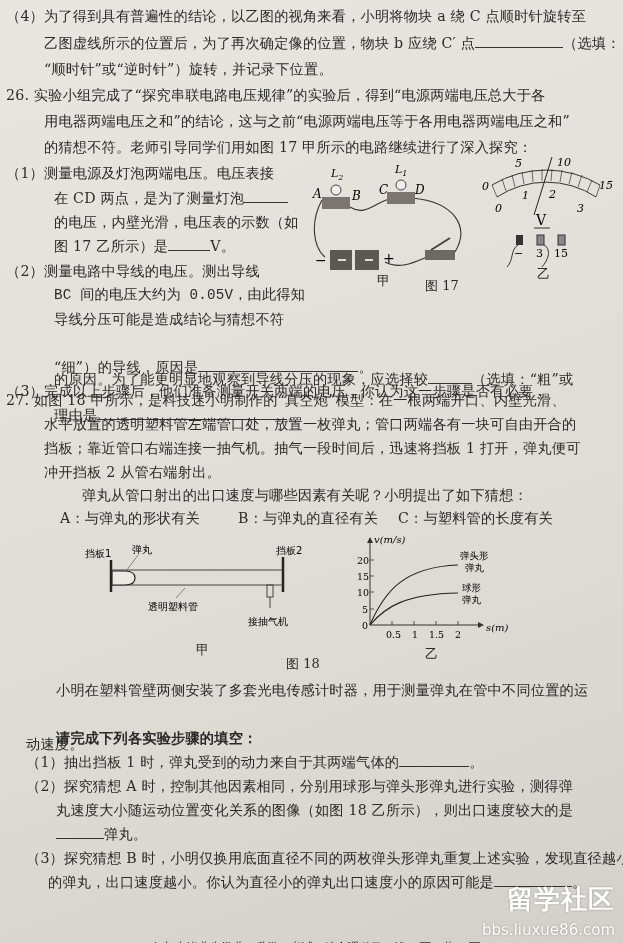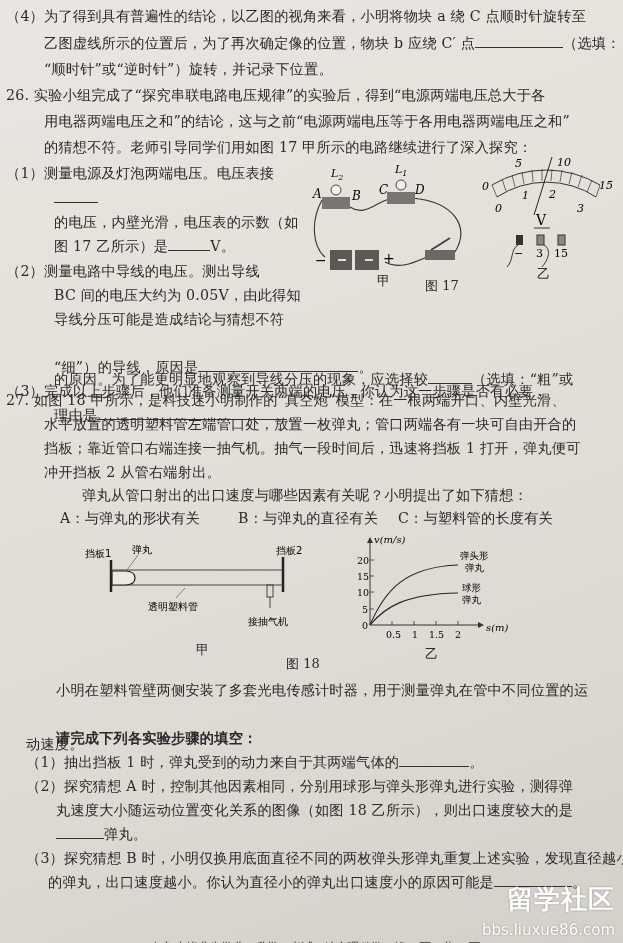--- a/index.html
+++ b/index.html
@@ -27,28 +27,28 @@
   <span>乙图虚线所示的位置后，为了再次确定像的位置，物块 b 应绕 C′ 点</span><span class="blank" style="width:88px;"></span><span>（选填：</span>
 </div>
 <div class="ln" style="left:44px; top:59px;">“顺时针”或“逆时针”）旋转，并记录下位置。</div>
 
 <div class="ln" style="left:6px; top:85px;">26.  实验小组完成了“探究串联电路电压规律”的实验后，得到“电源两端电压总大于各</div>
 <div class="ln" style="left:44px; top:111px;">用电器两端电压之和”的结论，这与之前“电源两端电压等于各用电器两端电压之和”</div>
 <div class="ln" style="left:44px; top:137px;">的猜想不符。老师引导同学们用如图 17 甲所示的电路继续进行了深入探究：</div>
 
 <div class="ln" style="left:6px; top:163px;">（1）测量电源及灯泡两端电压。电压表接</div>
 <div class="ln" style="left:54px; top:188px;">
-  <span class="blank" style="width:44px;"></span>
+  <span>在 CD 两点，是为了测量灯泡</span><span class="blank" style="width:44px;"></span>
 </div>
 <div class="ln" style="left:54px; top:212px;">的电压，内壁光滑，电压表的示数（如</div>
 <div class="ln" style="left:54px; top:236px;">
   <span>图 17 乙所示）是</span><span class="blank" style="width:42px;"></span><span>V。</span>
 </div>
 <div class="ln" style="left:6px; top:261px;">（2）测量电路中导线的电压。测出导线</div>
-<div class="ln" style="left:54px; top:285px;">BC 间的电压大约为 0.05V，由此得知</div>
+<div class="ln" style="left:54px; top:285px;font-family:Liberation Mono, monospace;">BC 间的电压大约为 0.05V，由此得知</div>
 <div class="ln" style="left:54px; top:309px;">导线分压可能是造成结论与猜想不符</div>
 <div class="ln" style="left:54px; top:333px;margin-top:36px;">
   <span>的原因。为了能更明显地观察到导线分压的现象，应选择较</span><span class="blank" style="width:44px;"></span><span>（选填：“粗”或</span>
 </div>
 <div class="ln" style="left:54px; top:357px;">
   <span>“细”）的导线，原因是</span><span class="blank" style="width:160px;"></span><span>。</span>
 </div>
 <div class="ln" style="left:6px; top:381px;">（3）完成以上步骤后，他们准备测量开关两端的电压，你认为这一步骤是否有必要，</div>
 <div class="ln" style="left:54px; top:405px;">
   <span>理由是</span><span class="blank" style="width:190px;"></span><span>。</span>

